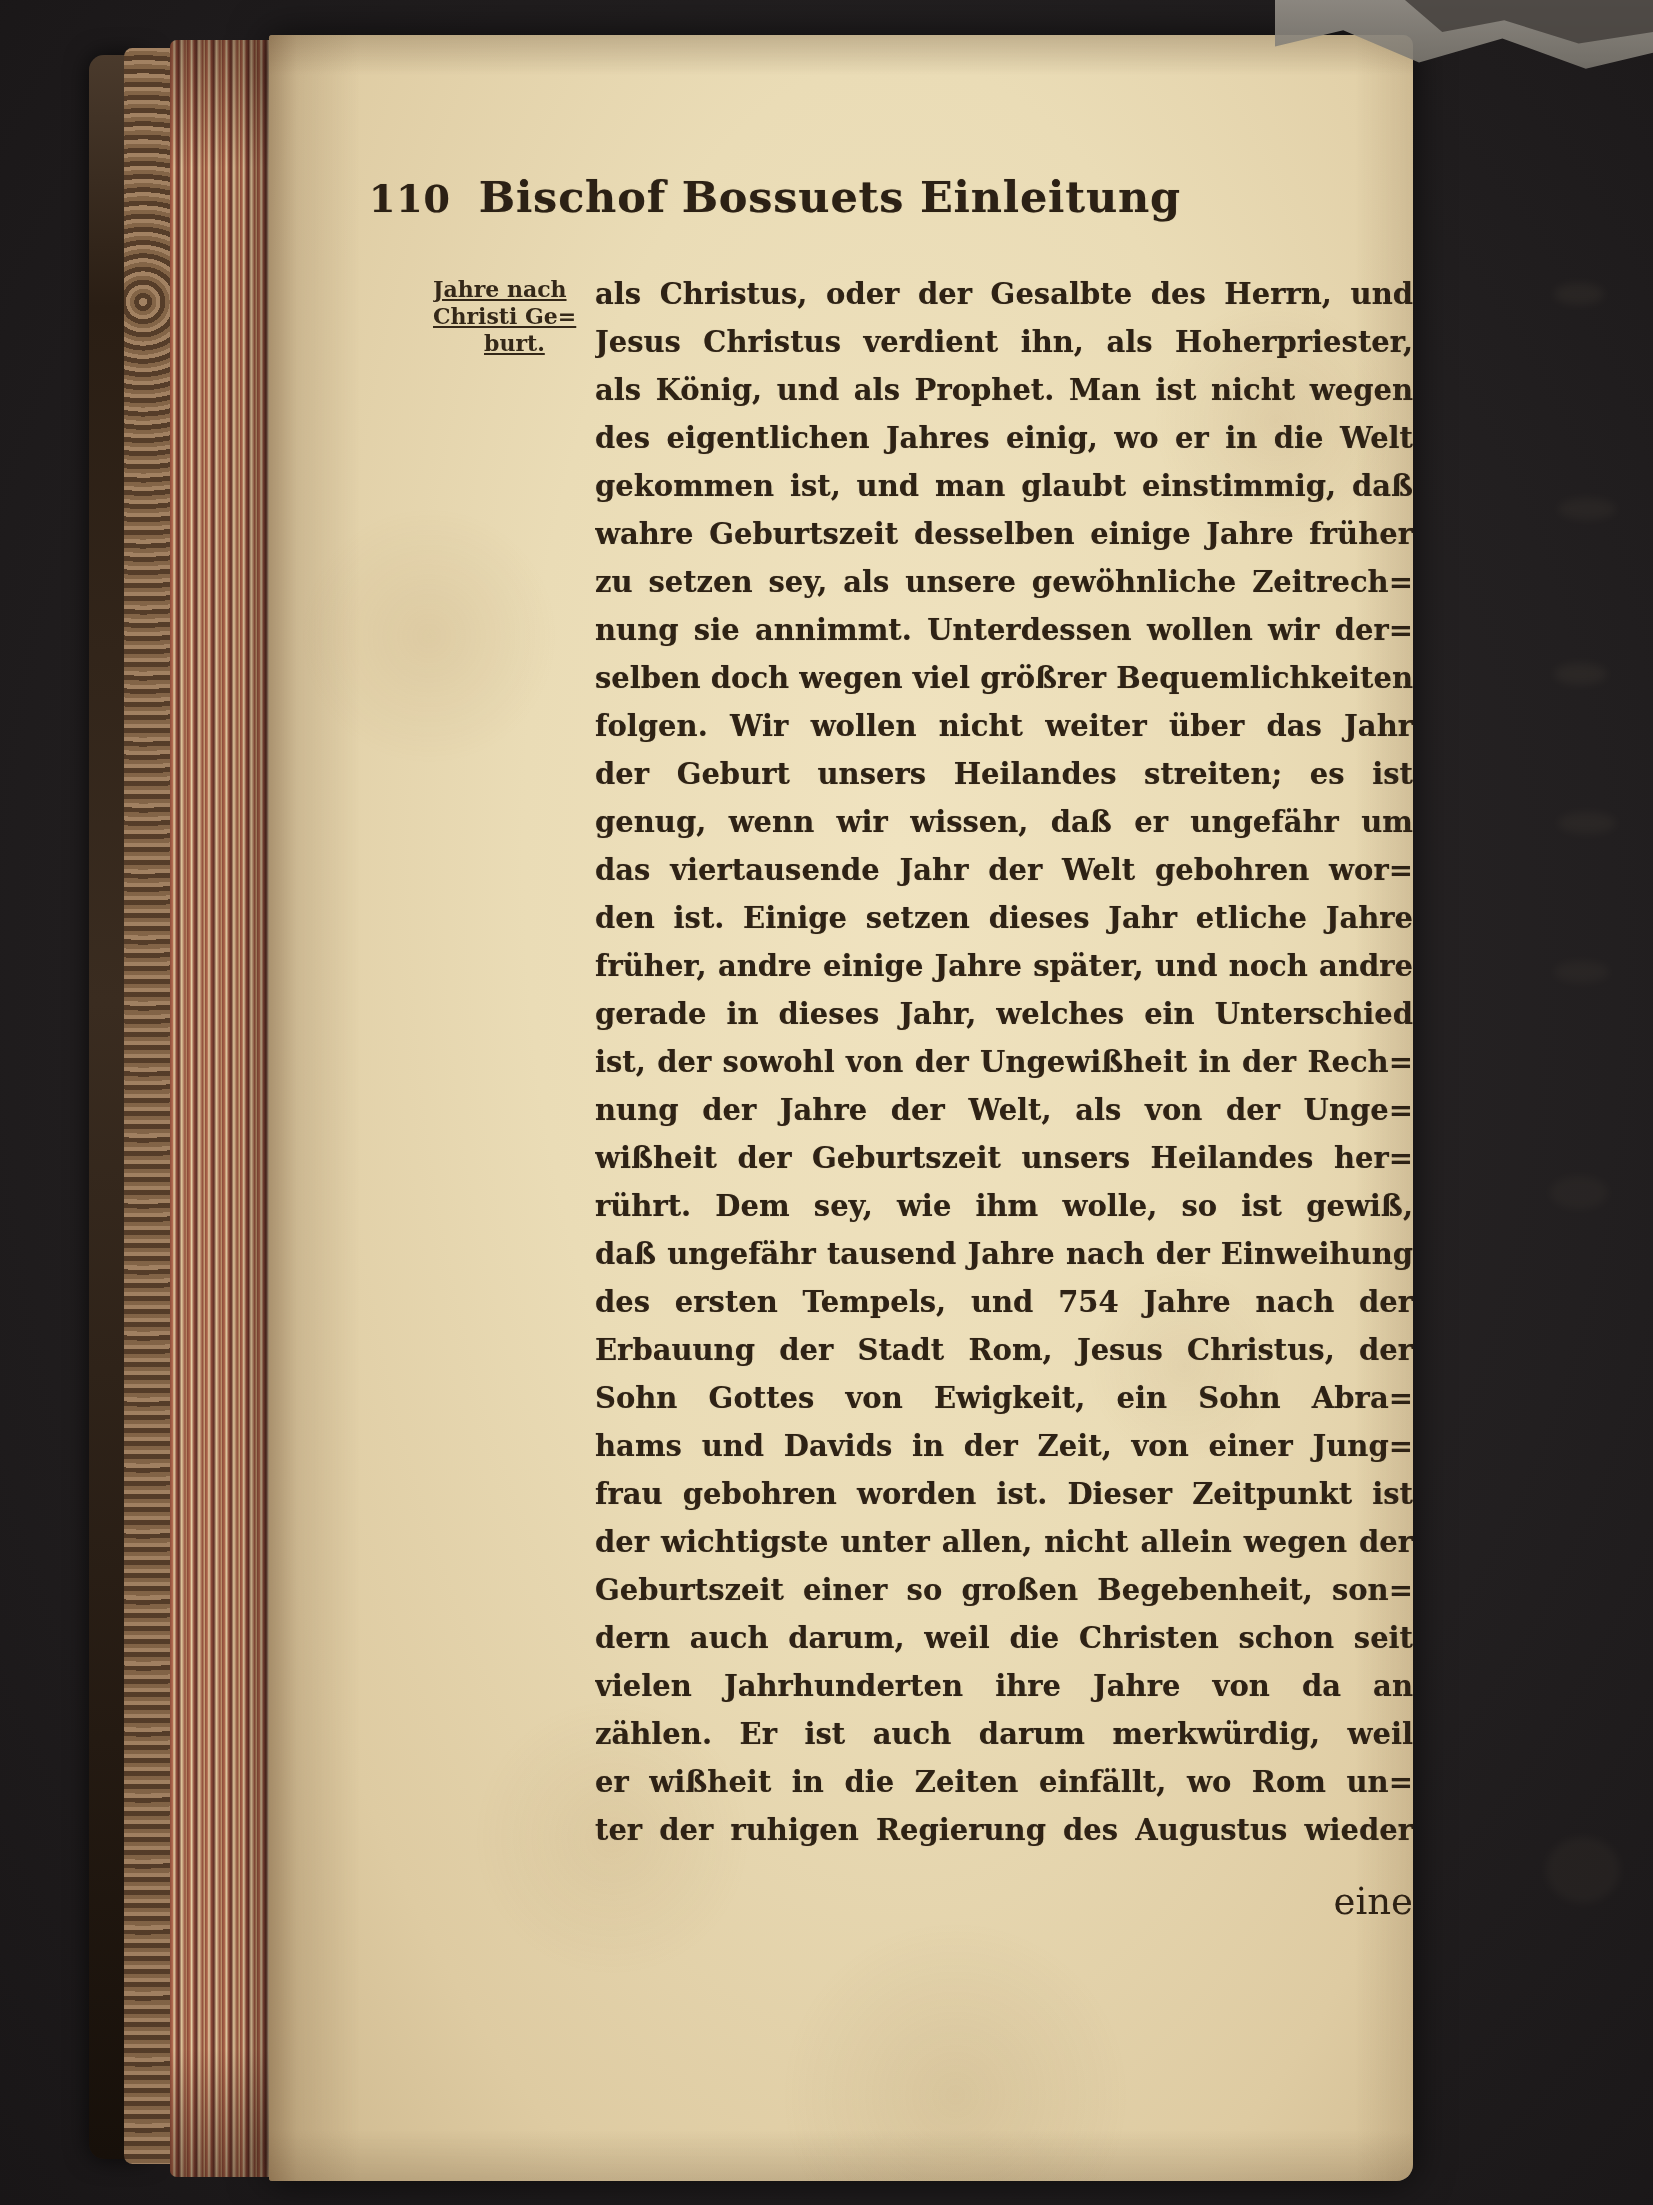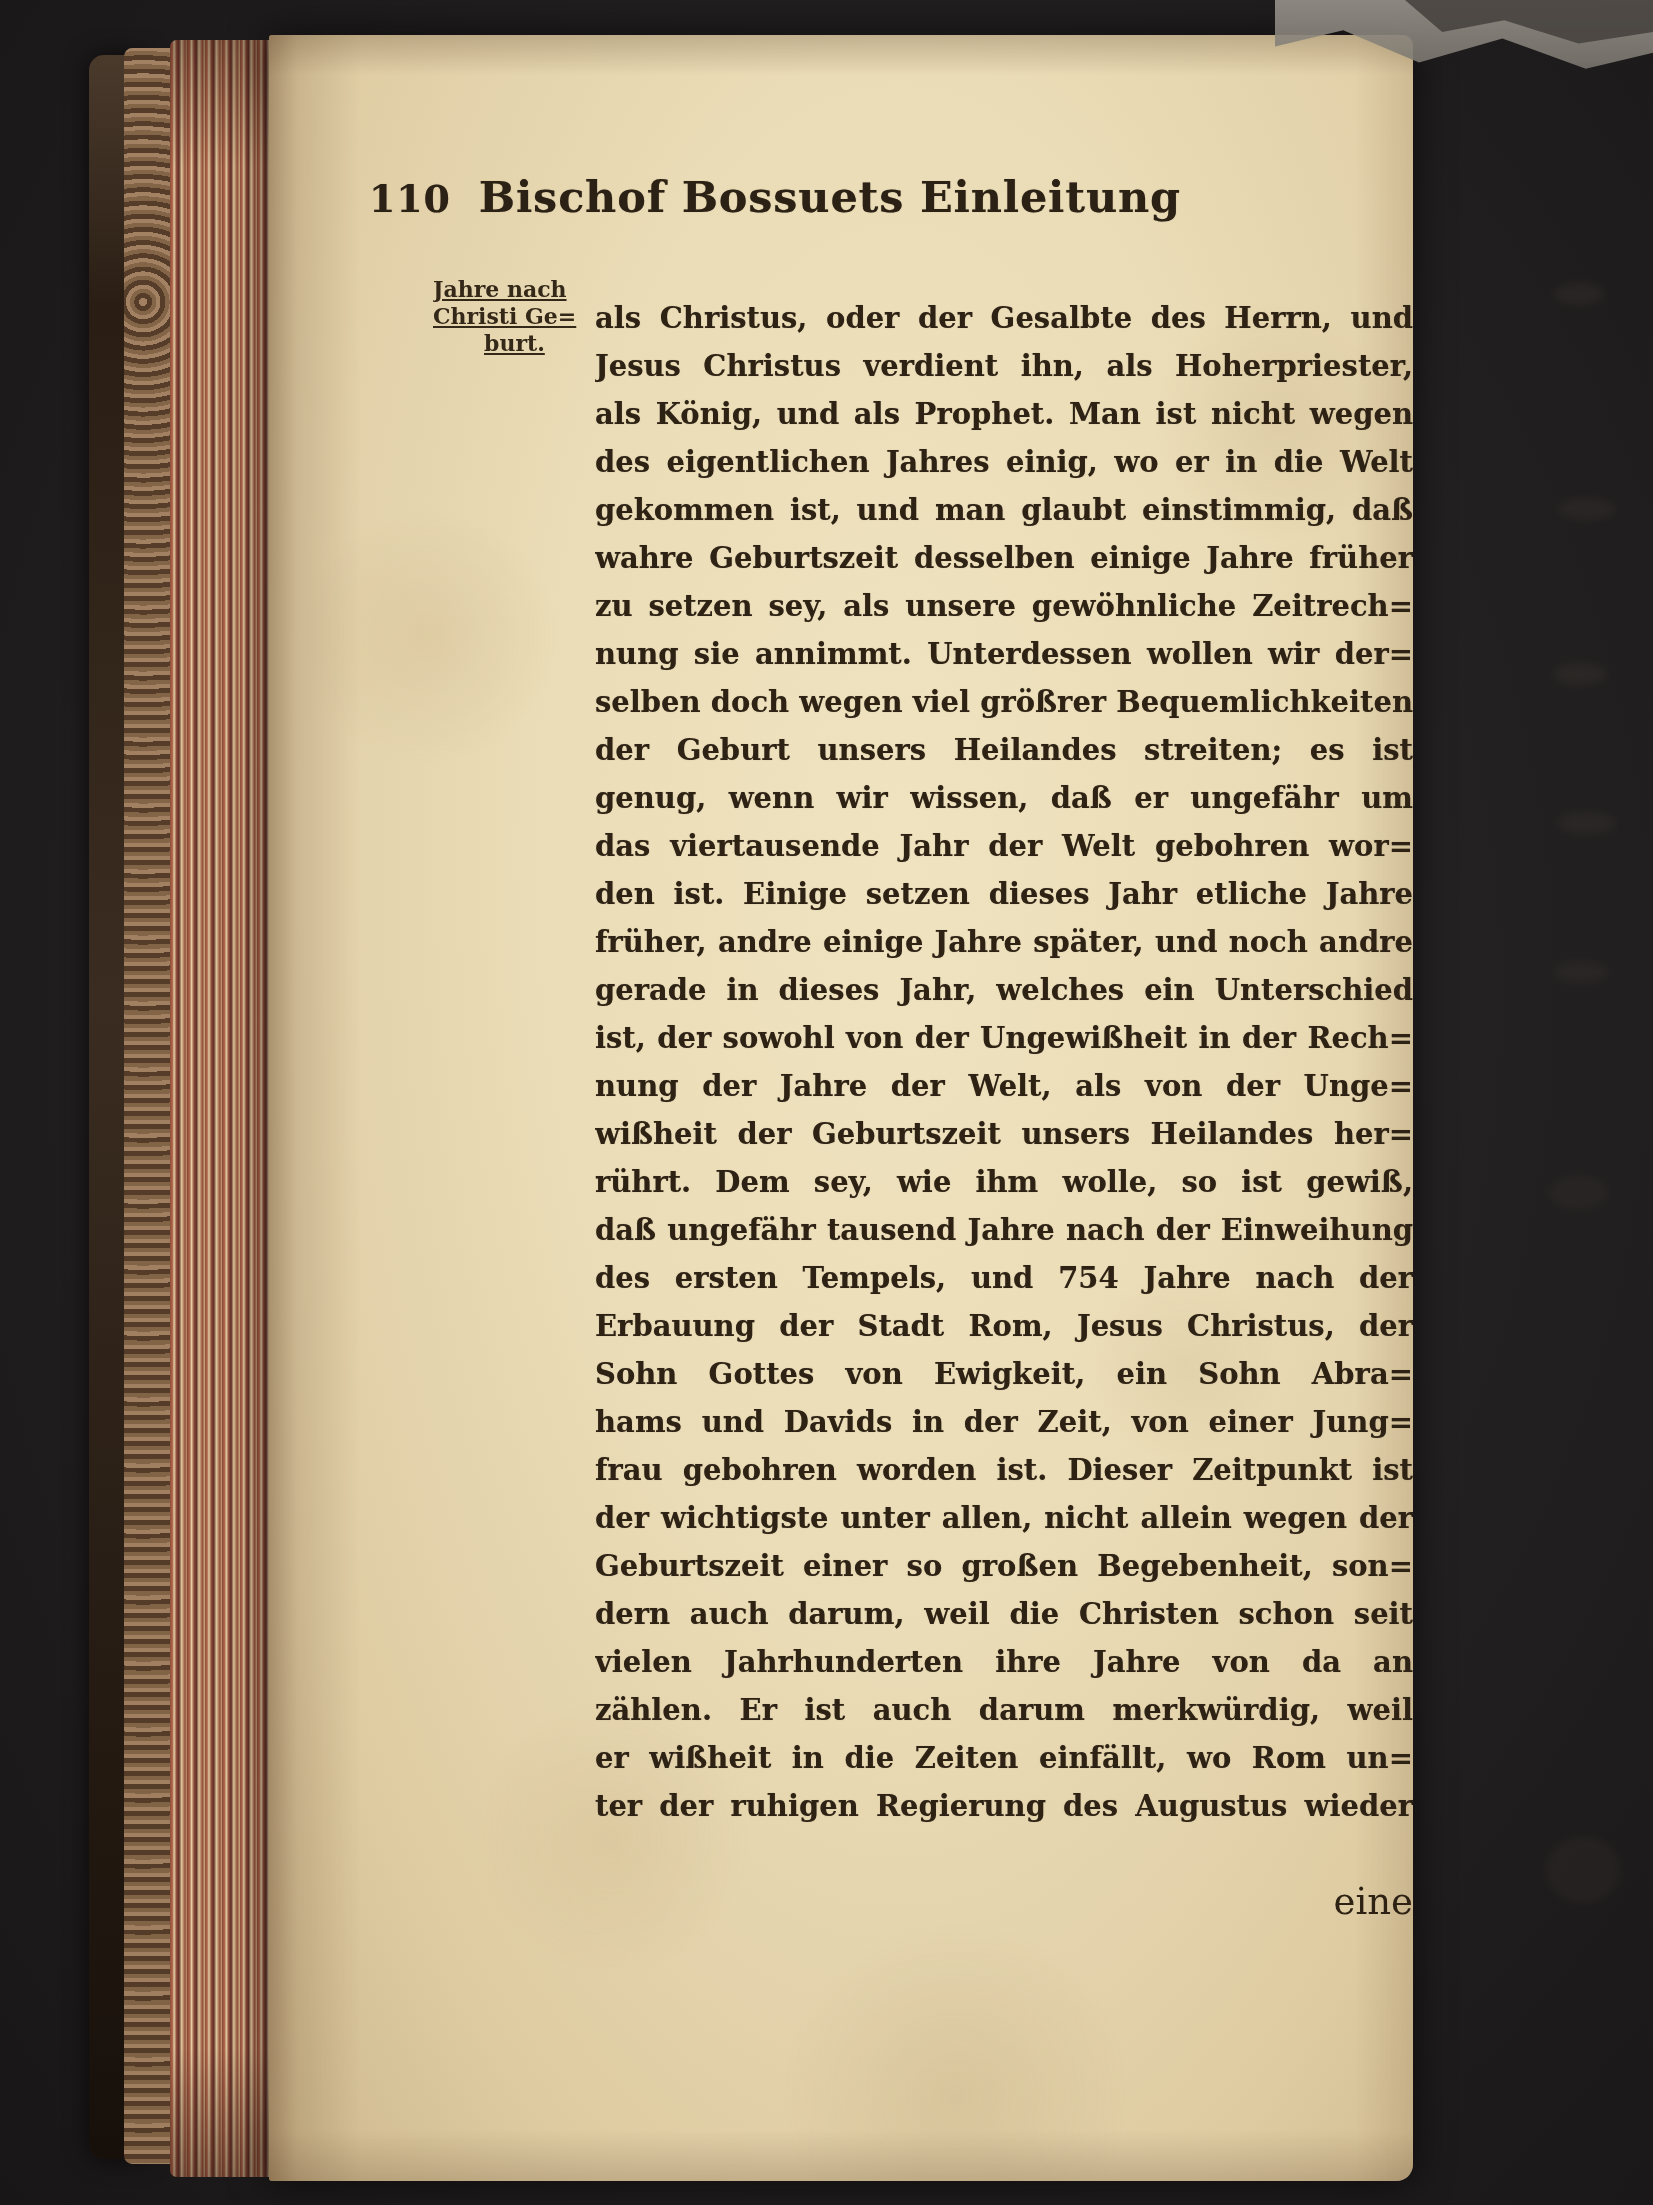--- a/index.html
+++ b/index.html
@@ -75,21 +75,21 @@
     text-shadow:0 0 0.8px rgba(44,33,21,.45);
   }
   .header .pagenum{margin-right:28px;font-size:38px;}
   .margin-note{
     position:absolute;left:164px;top:241px;width:165px;z-index:5;
     font-weight:700;font-size:22px;line-height:27px;color:#342819;
   }
   .margin-note .line{height:27px;line-height:27px;overflow:hidden;text-align:left;text-decoration:underline;}
   .margin-note .line:nth-child(3){padding-left:51px;}
   .body-text{
-    position:absolute;left:326px;top:259px;width:818px;z-index:5;
+    position:absolute;left:326px;top:235px;width:818px;z-index:5;
     font-weight:700;font-size:29px;color:#2e2215;
     text-shadow:0 0 0.8px rgba(46,34,21,.4);
   }
   .body-text .line{
     height:48px;line-height:48px;overflow:hidden;
     text-align:justify;text-align-last:justify;
   }
   .catchword{
     position:absolute;left:326px;top:1845px;width:818px;z-index:5;
     text-align:right;font-weight:400;font-size:37px;color:#2e2215;
@@ -125,20 +125,21 @@
   <div class="body-text">
       <div class="line">als Christus, oder der Gesalbte des Herrn, und</div>
       <div class="line">Jesus Christus verdient ihn, als Hoherpriester,</div>
       <div class="line">als König, und als Prophet. Man ist nicht wegen</div>
       <div class="line">des eigentlichen Jahres einig, wo er in die Welt</div>
       <div class="line">gekommen ist, und man glaubt einstimmig, daß die</div>
       <div class="line">wahre Geburtszeit desselben einige Jahre früher</div>
       <div class="line">zu setzen sey, als unsere gewöhnliche Zeitrech=</div>
       <div class="line">nung sie annimmt.  Unterdessen wollen wir der=</div>
       <div class="line">selben doch wegen viel größrer Bequemlichkeiten</div>
+      <div class="line">folgen.  Wir wollen nicht weiter über das Jahr</div>
       <div class="line">der Geburt unsers Heilandes streiten; es ist</div>
       <div class="line">genug, wenn wir wissen, daß er ungefähr um</div>
       <div class="line">das viertausende Jahr der Welt gebohren wor=</div>
       <div class="line">den ist.  Einige setzen dieses Jahr etliche Jahre</div>
       <div class="line">früher, andre einige Jahre später, und noch andre</div>
       <div class="line">gerade in dieses Jahr, welches ein Unterschied</div>
       <div class="line">ist, der sowohl von der Ungewißheit in der Rech=</div>
       <div class="line">nung der Jahre der Welt, als von der Unge=</div>
       <div class="line">wißheit der Geburtszeit unsers Heilandes her=</div>
       <div class="line">rührt.  Dem sey, wie ihm wolle, so ist gewiß,</div>

